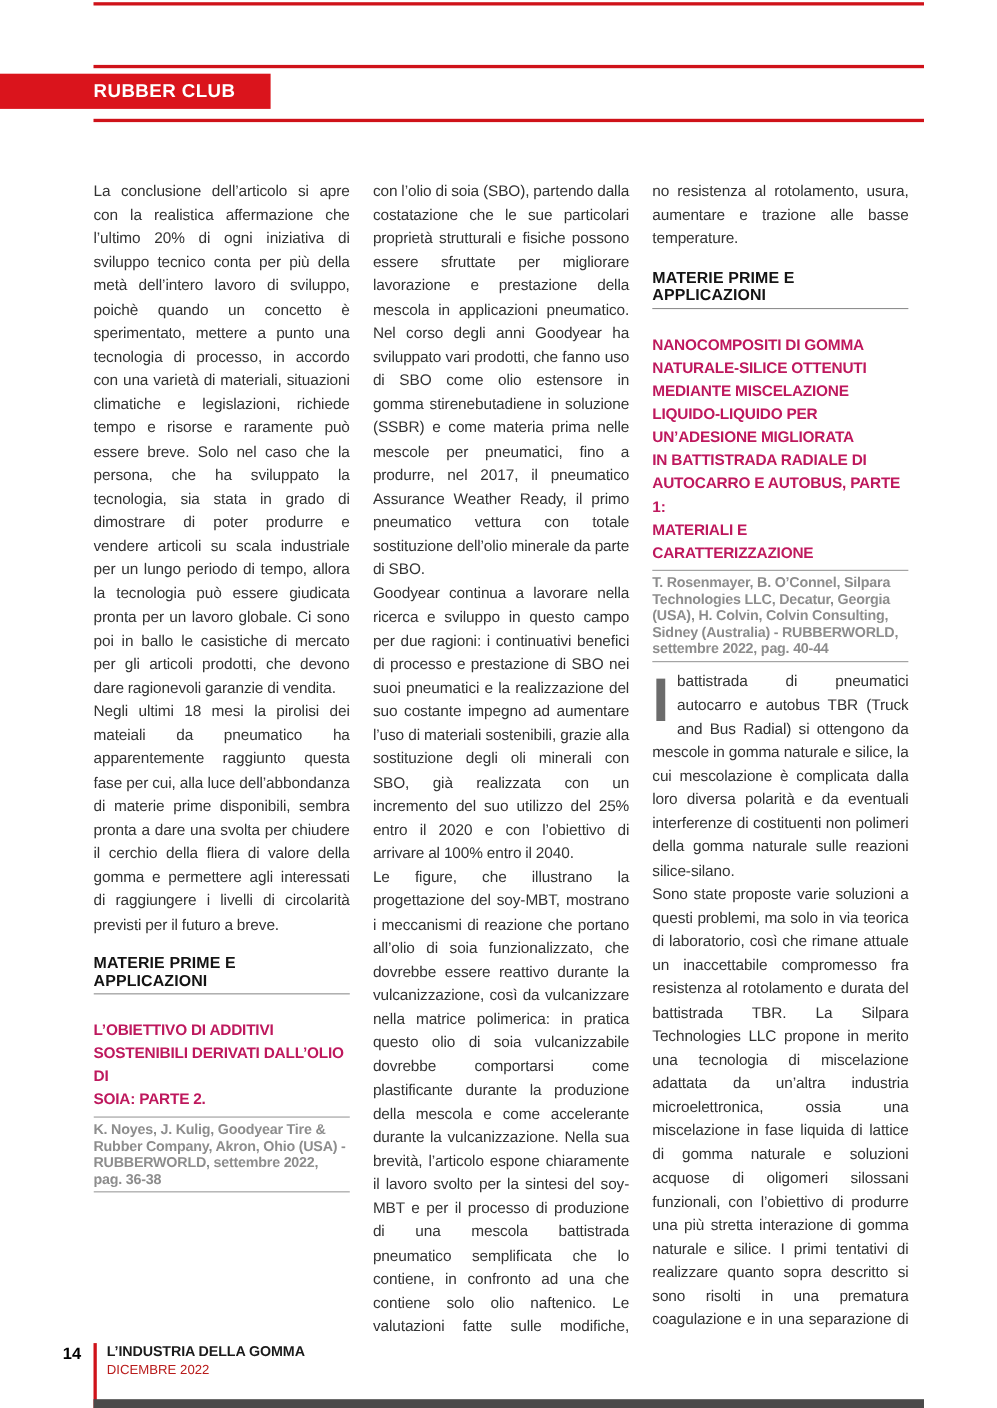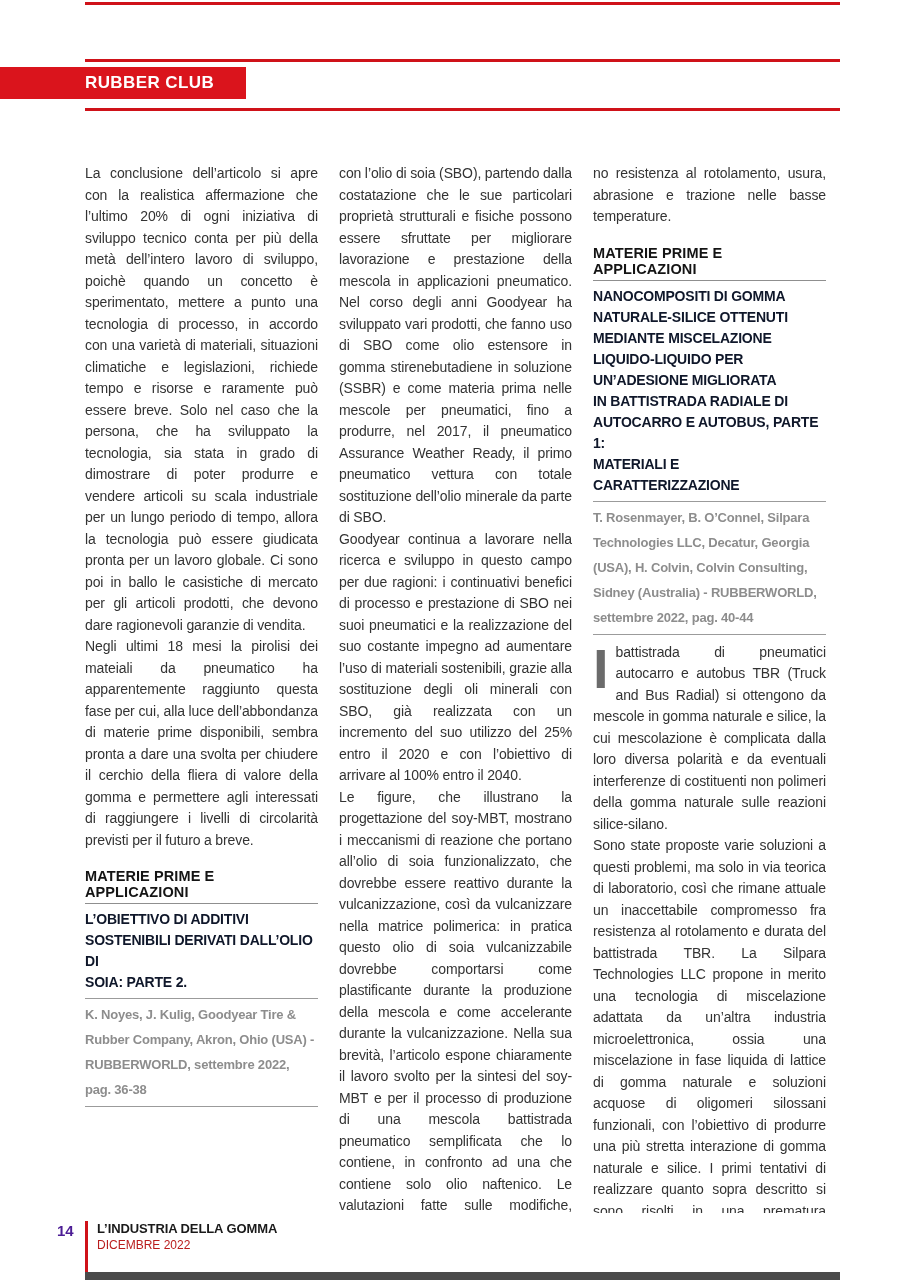--- a/index.html
+++ b/index.html
@@ -17,32 +17,32 @@
 
   
   .content{position:absolute;left:85px;top:163px;width:741px;height:1050px;
            display:flex;gap:21px;overflow:hidden;}
   .col{width:233px;flex:0 0 233px;}
   .col p{margin:0;text-align:justify;font-size:14px;line-height:21.5px;color:#333333;
          letter-spacing:-.1px;word-spacing:-.2px;hyphens:auto;}
 
   .kicker{margin-top:17px;font-size:14.5px;font-weight:bold;color:#141414;letter-spacing:.1px;
           border-bottom:1px solid #8f8f8f;padding-bottom:3px;}
-  .art-title{margin-top:5px;font-size:14px;font-weight:bold;color:#0f172a;line-height:21px;
+  .art-title{margin-top:22px;font-size:14px;font-weight:bold;color:#be185d;line-height:21px;
              letter-spacing:-.2px;white-space:pre-line;border-bottom:1px solid #9b9b9b;
              padding-bottom:5px;}
-  .authors{margin-top:3px;font-size:13px;font-weight:bold;color:#8d8d8d;line-height:25px;
+  .authors{margin-top:3px;font-size:13px;font-weight:bold;color:#8d8d8d;line-height:15px;
            letter-spacing:-.2px;border-bottom:1px solid #9b9b9b;padding-bottom:4px;
            margin-bottom:7px;}
   .dropcap{float:left;font-size:56px;line-height:46px;font-weight:bold;color:#6b6b6b;
            margin:4px 7px 0 0;}
 
   
   .footer{position:absolute;left:57px;top:1221px;display:flex;align-items:flex-start;}
-  .page-num{width:28px;font-size:15px;font-weight:bold;color:#4c1d95;padding-top:1px;}
+  .page-num{width:28px;font-size:15px;font-weight:bold;color:#000000;padding-top:1px;}
   .footer-bar{width:3px;height:59px;background:#cf1219;margin-right:9px;}
   .footer-mag{font-size:13px;font-weight:bold;color:#1a1a1a;letter-spacing:-.1px;text-align:right;}
   .footer-issue{font-size:12px;color:#b91c1c;margin-top:2px;}
 
   .bottom-edge-bar{position:absolute;left:85px;right:0;bottom:0;height:8px;background:#4a4a4a;}
 </style>
 </head>
 <body>
 
 <div class="page">
@@ -68,21 +68,21 @@
 
     </div>
 
     <div class="col">
       <p>con l’olio di soia (SBO), partendo dalla costatazione che le sue particolari proprietà strutturali e fisiche possono essere sfruttate per migliorare lavorazione e prestazione della mescola in applicazioni pneumatico. Nel corso degli anni Goodyear ha sviluppato vari prodotti, che fanno uso di SBO come olio estensore in gomma stirenebutadiene in soluzione (SSBR) e come materia prima nelle mescole per pneumatici, fino a produrre, nel 2017, il pneumatico Assurance Weather Ready, il primo pneumatico vettura con totale sostituzione dell’olio minerale da parte di SBO.</p>
       <p>Goodyear continua a lavorare nella ricerca e sviluppo in questo campo per due ragioni: i continuativi benefici di processo e prestazione di SBO nei suoi pneumatici e la realizzazione del suo costante impegno ad aumentare l’uso di materiali sostenibili, grazie alla sostituzione degli oli minerali con SBO, già realizzata con un incremento del suo utilizzo del 25% entro il 2020 e con l’obiettivo di arrivare al 100% entro il 2040.</p>
       <p>Le figure, che illustrano la progettazione del soy-MBT, mostrano i meccanismi di reazione che portano all’olio di soia funzionalizzato, che dovrebbe essere reattivo durante la vulcanizzazione, così da vulcanizzare nella matrice polimerica: in pratica questo olio di soia vulcanizzabile dovrebbe comportarsi come plastificante durante la produzione della mescola e come accelerante durante la vulcanizzazione. Nella sua brevità, l’articolo espone chiaramente il lavoro svolto per la sintesi del soy-MBT e per il processo di produzione di una mescola battistrada pneumatico semplificata che lo contiene, in confronto ad una che contiene solo olio naftenico. Le valutazioni fatte sulle modifiche, apportate alla formulazione iniziale per ottimizzarla al meglio in funzione della prestazione finale, consentono di arrivare alla conclusione che, nonostante considerevoli vantaggi sotto alcuni aspetti, il risultato non soddisfa gli attuali criteri di prestazione richiesti da Goodyear, dal momento che le manchevolezze riscontrate riguarda-</p>
     </div>
 
     <div class="col">
-      <p>no resistenza al rotolamento, usura, abrasione e trazione nelle basse temperature.</p>
+      <p>no resistenza al rotolamento, usura, aumentare e trazione alle basse temperature.</p>
 
       <div class="kicker">MATERIE PRIME E APPLICAZIONI</div>
       <div class="art-title">NANOCOMPOSITI DI GOMMA
 NATURALE-SILICE OTTENUTI
 MEDIANTE MISCELAZIONE
 LIQUIDO-LIQUIDO PER
 UN’ADESIONE MIGLIORATA
 IN BATTISTRADA RADIALE DI
 AUTOCARRO E AUTOBUS, PARTE 1:
 MATERIALI E CARATTERIZZAZIONE</div>

